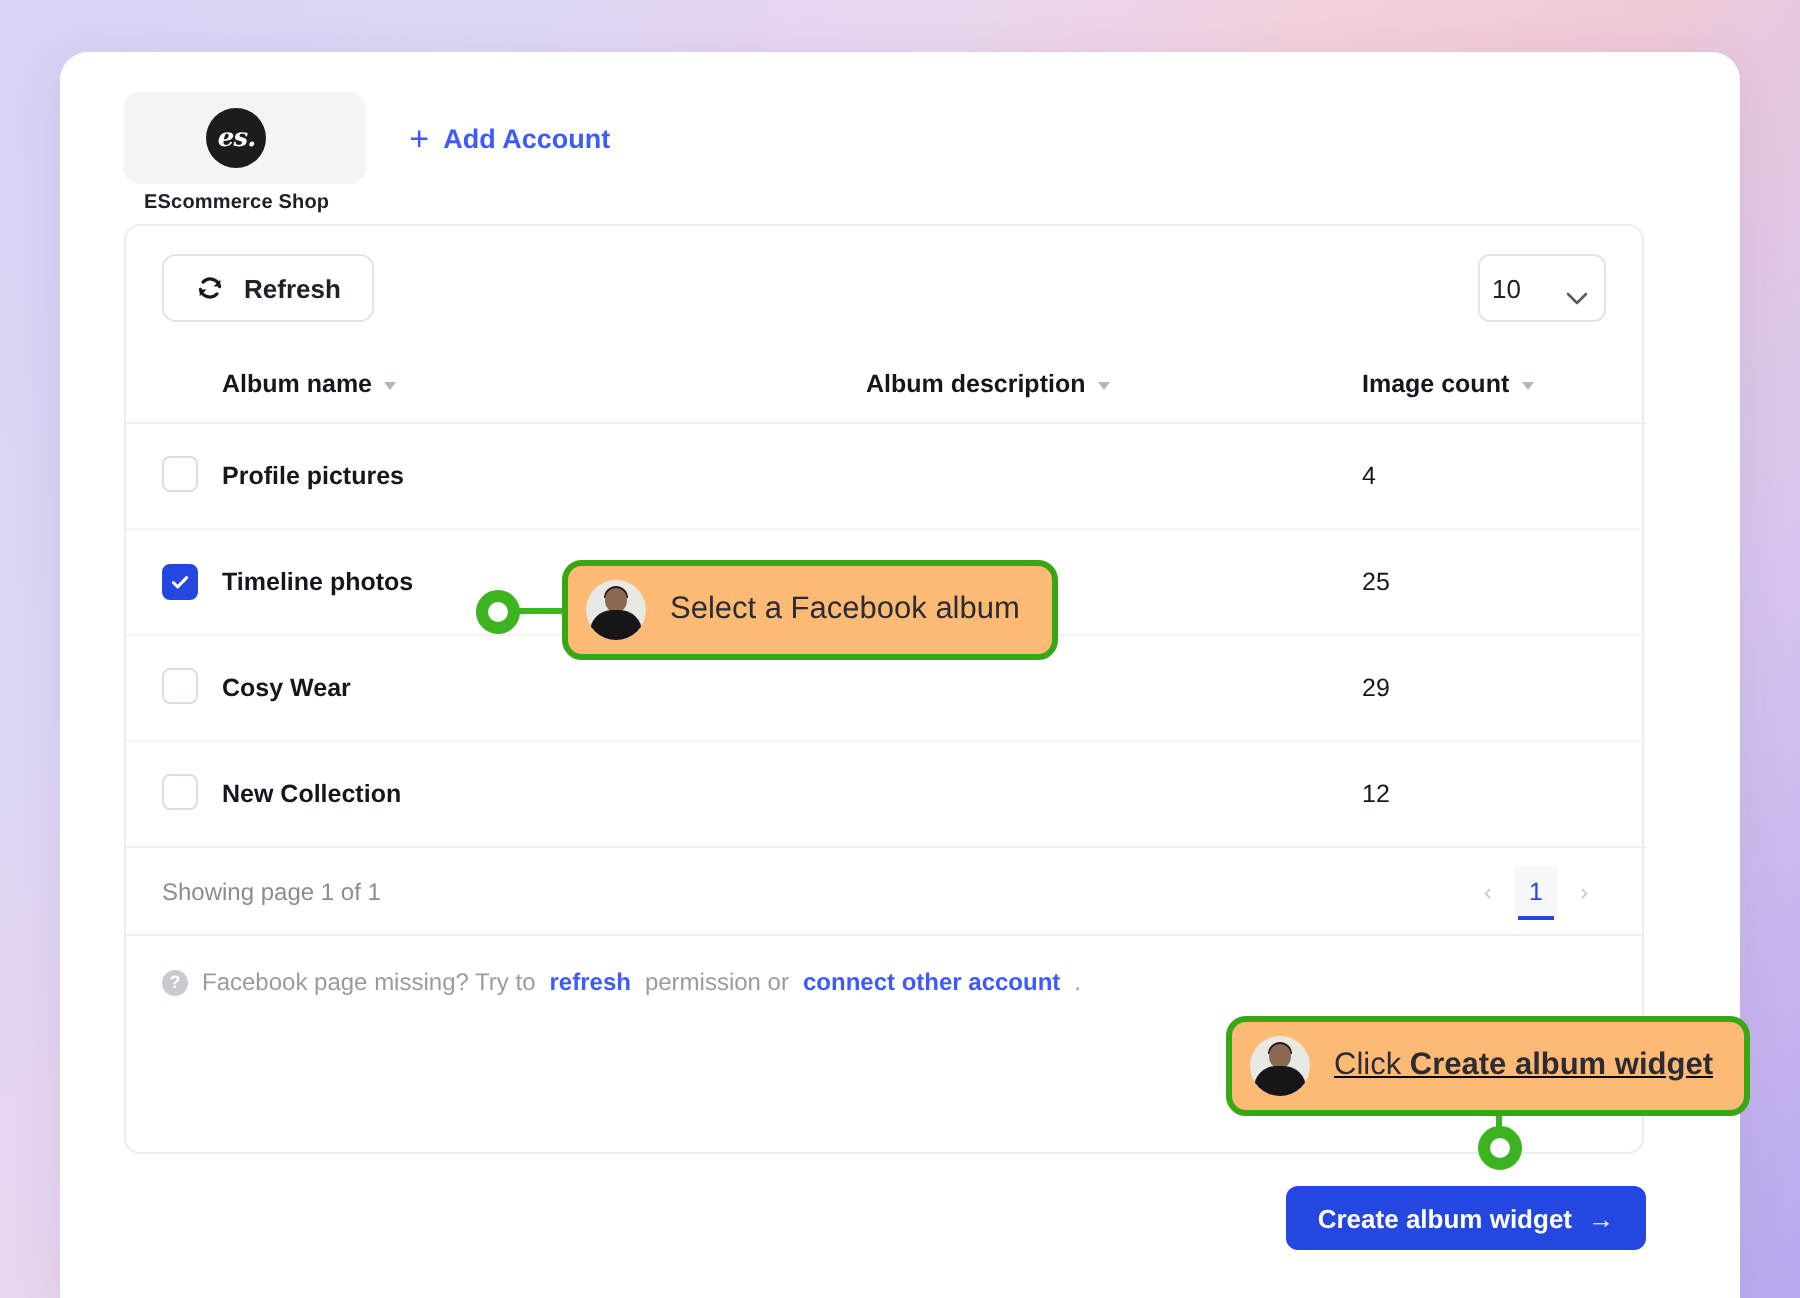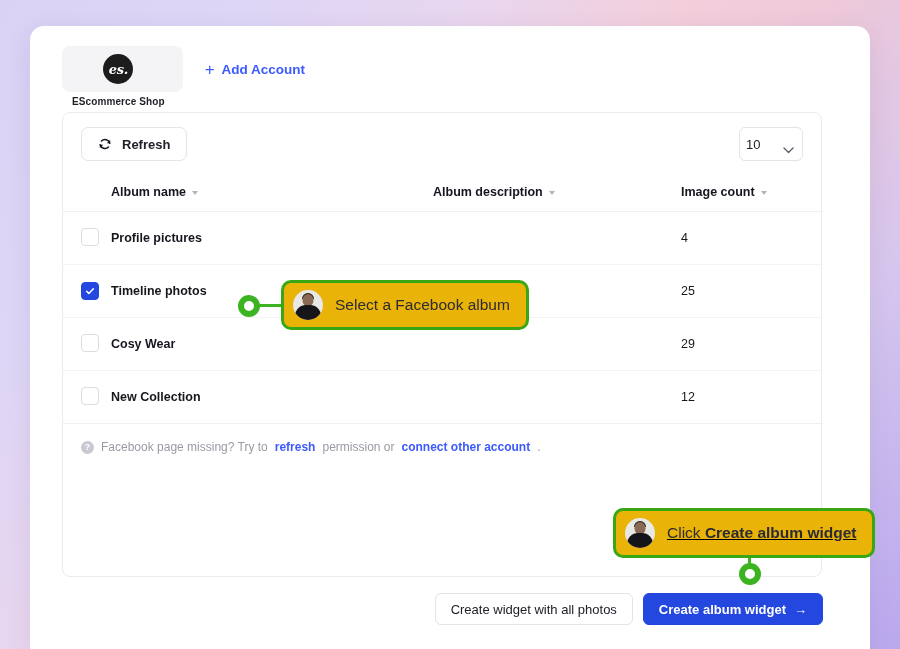--- a/index.html
+++ b/index.html
@@ -261,21 +261,21 @@
     font-size: 13px; color: #fff; font-weight: 600;
     font-family: "Liberation Sans", sans-serif;
     display: inline-flex; align-items: center; gap: 8px;
     cursor: pointer;
   }
 
   
   .callout {
     position: absolute;
     display: flex; align-items: center; gap: 12px;
-    background: #eab308;
+    background: #fdba74;
     border: 3px solid #39a713;
     border-radius: 10px;
     padding: 7px 16px 7px 9px;
     z-index: 20;
   }
   .callout-text {
     font-size: 15.5px; color: #2b2b33;
     white-space: nowrap;
     font-family: "Liberation Sans", sans-serif;
   }
@@ -424,33 +424,40 @@
           </tr>
           <tr>
             <td class="col-check"><span class="cbx"></span></td>
             <td class="col-name"><span class="album-name">New Collection</span></td>
             <td class="col-desc"></td>
             <td class="col-count count-cell">12</td>
           </tr>
         </tbody>
     </table>
 
+    <div id="panel-footer">
+      <span id="showing-text">Showing page 1 of 1</span>
+      <div id="pagination">
+        <span class="pg-arrow">‹</span>
+        <span class="pg-num">1</span>
+        <span class="pg-arrow">›</span>
+      </div>
+    </div>
 
     <div id="permission-note">
       <span class="qmark">?</span>
       <span>Facebook page missing? Try to</span>
       <span class="note-link">refresh</span>
       <span>permission or</span>
       <span class="note-link">connect other account</span>
       <span>.</span>
     </div>
   </div>
 
   <div id="bottom-actions">
-    <button id="btn-all-photos">Create widget with all photos</button>
     <button id="btn-album-widget">
       <span>Create album widget</span>
       <span>→</span>
     </button>
   </div>
 
 </div>
 
 <div class="ring" id="ring-select"></div>
 <div class="connector" id="conn-select"></div>

